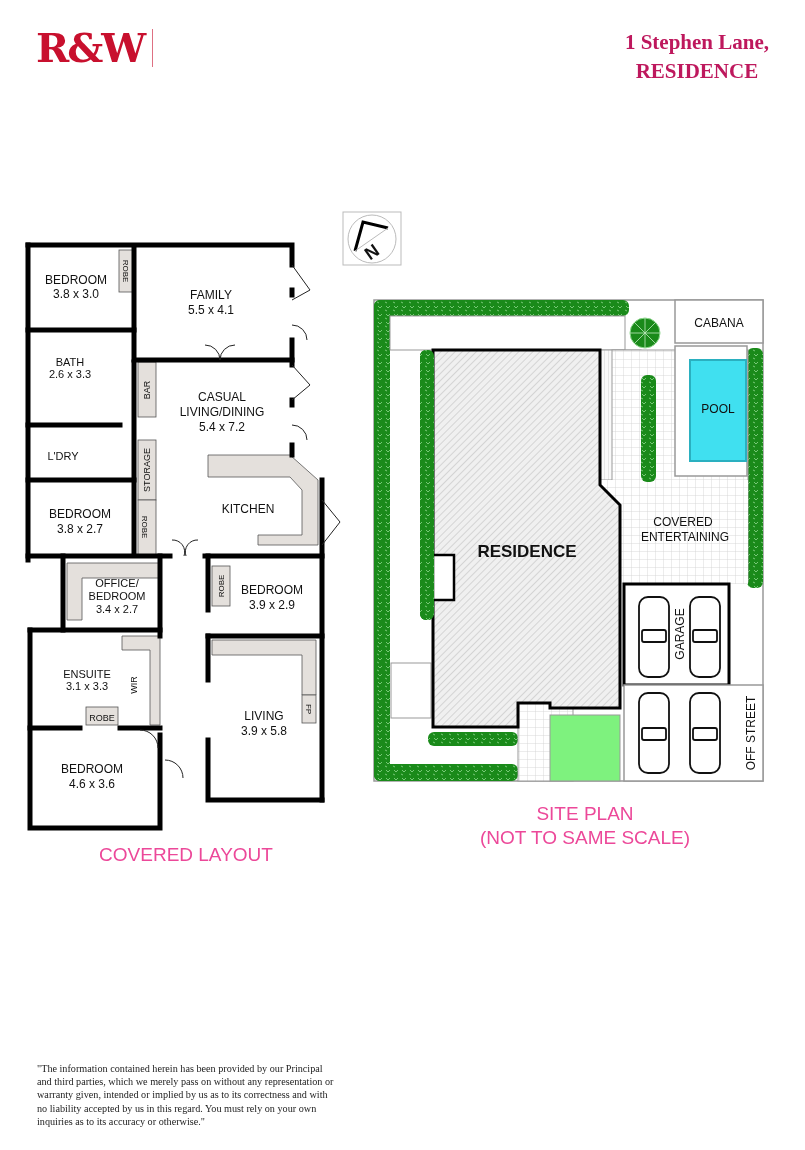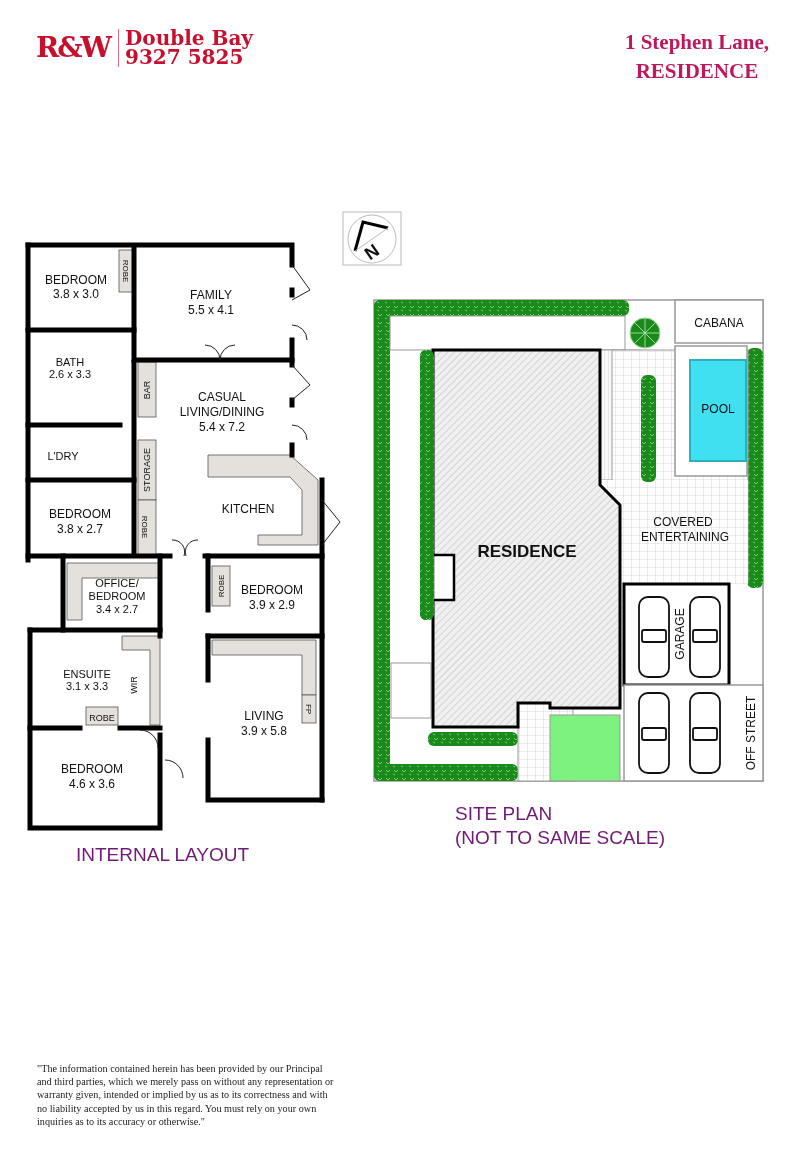--- a/index.html
+++ b/index.html
@@ -1,36 +1,32 @@
 <!DOCTYPE html>
 <html><head>
 <meta charset="utf-8">
 <style>
   html, body { margin: 0; padding: 0; }
   body { width: 805px; height: 1150px; background: #ffffff; position: relative; overflow: hidden; font-family: "Liberation Sans", sans-serif; }
   .logo { position: absolute; left: 36px; top: 28px; display: flex; align-items: center; color: #c8102e; }
-  .logo-mark { font-family: "DejaVu Serif", serif; font-weight: bold; font-size: 28px; letter-spacing: -2px; line-height: 40px; }
+  .logo-mark { font-family: "DejaVu Serif", serif; font-weight: bold; font-size: 40px; letter-spacing: -2px; line-height: 40px; }
   .logo-sep { width: 1px; height: 38px; background: #c8102e; margin: 0 6px 0 8px; opacity: .6; }
   .logo-text { font-family: "DejaVu Serif", serif; font-weight: bold; font-size: 20px; line-height: 19px; }
   .address { position: absolute; right: 36px; top: 28px; text-align: center; font-family: "Liberation Serif", serif; font-weight: bold; font-size: 21px; line-height: 29px; color: #be185d; }
   svg.plan { position: absolute; left: 0; top: 0; }
-  .caption { position: absolute; font-family: "Liberation Sans", sans-serif; color: #701a75; text-align: left; font-size: 19px; line-height: 24px; }
+  .caption { position: absolute; font-family: "Liberation Sans", sans-serif; color: #ec4899; text-align: center; font-size: 19px; line-height: 24px; }
   .disclaimer { position: absolute; left: 37px; top: 1062px; width: 300px; font-family: "Liberation Serif", serif; font-size: 10.2px; line-height: 13.2px; color: #222; }
   .rl { font-family: "Liberation Sans", sans-serif; fill: #111; }
 </style>
 </head>
 <body>
 
 <div class="logo">
   <span class="logo-mark">R&amp;W</span>
   <span class="logo-sep"></span>
-  <span class="logo-text">
-    <span>Double Bay</span><br>
-    <span>9327 5825</span>
-  </span>
 </div>
 
 <div class="address">
   <span>1 Stephen Lane,</span><br>
   <span>RESIDENCE</span>
 </div>
 
 <svg class="plan" width="805" height="1150" viewBox="0 0 805 1150" xmlns="http://www.w3.org/2000/svg">
   <defs>
     <pattern id="hatch" width="5" height="5" patternUnits="userSpaceOnUse" patternTransform="rotate(45)">
@@ -197,19 +193,19 @@
       <rect x="690" y="597" width="30" height="80" rx="9"></rect>
       <rect x="693" y="630" width="24" height="12" rx="2"></rect>
       <rect x="639" y="693" width="30" height="80" rx="9"></rect>
       <rect x="642" y="728" width="24" height="12" rx="2"></rect>
       <rect x="690" y="693" width="30" height="80" rx="9"></rect>
       <rect x="693" y="728" width="24" height="12" rx="2"></rect>
     </g>
   </g>
 </svg>
 
-<div class="caption" style="left:76px; top:843px; width:220px;">INTERNAL LAYOUT</div>
+<div class="caption" style="left:76px; top:843px; width:220px;">COVERED LAYOUT</div>
 <div class="caption" style="left:455px; top:802px; width:260px;">
   <span>SITE PLAN</span><br>
   <span>(NOT TO SAME SCALE)</span>
 </div>
 
 <div class="disclaimer">"The information contained herein has been provided by our Principal and third parties, which we merely pass on without any representation or warranty given, intended or implied by us as to its correctness and with no liability accepted by us in this regard. You must rely on your own inquiries as to its accuracy or otherwise."</div>
 
 </body></html>

